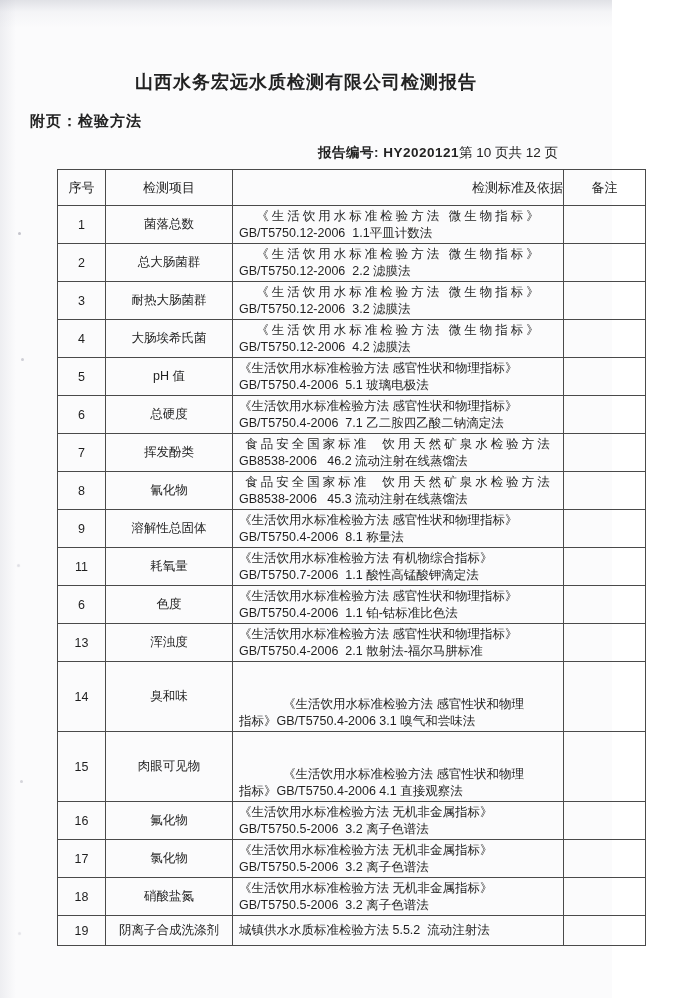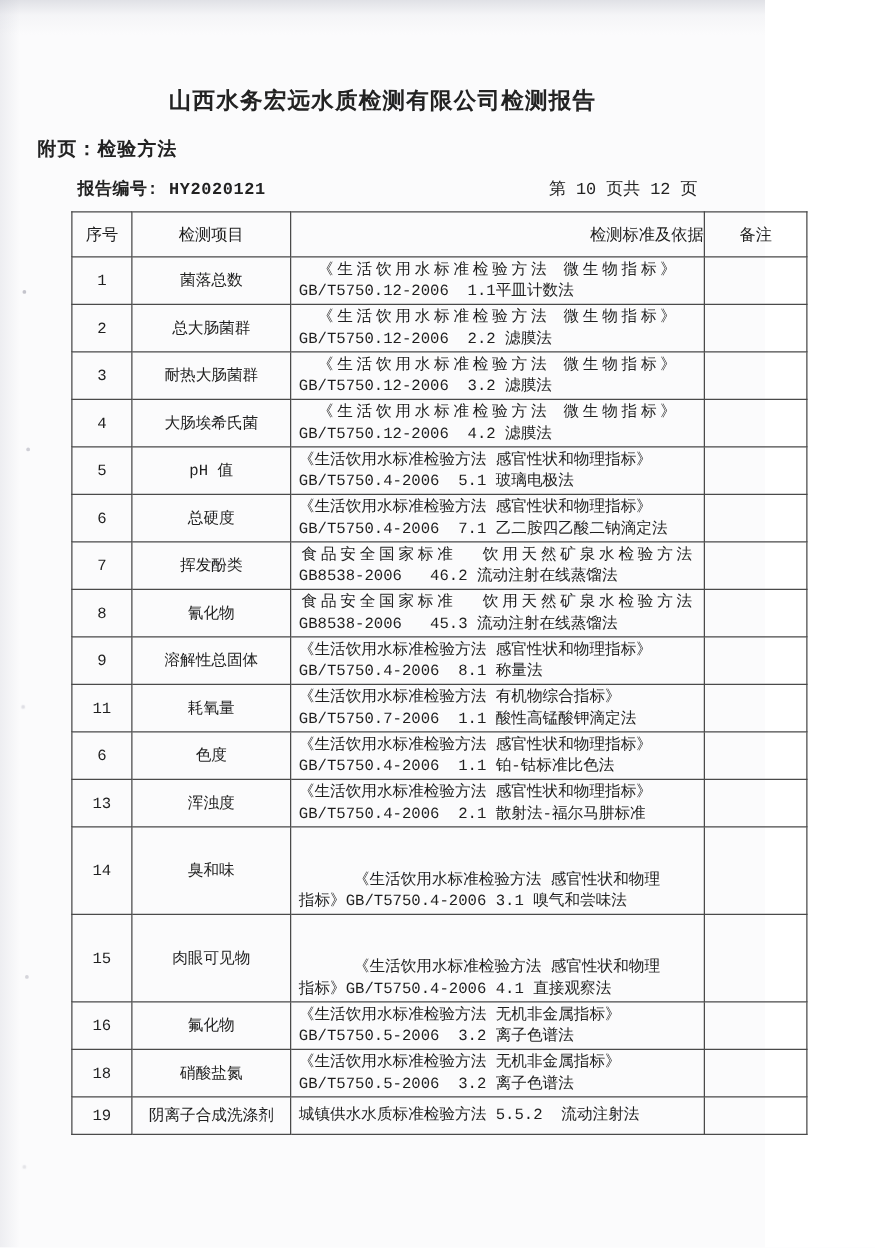--- a/index.html
+++ b/index.html
@@ -4,41 +4,41 @@
 <title>检测报告</title>
 <style>
   html,body{margin:0;padding:0;}
   body{width:700px;height:998px;overflow:hidden;}
   .page{
     position:relative;width:612px;height:998px;
     background:
       linear-gradient(180deg, rgba(168,171,184,0.32) 0px, rgba(205,207,217,0.14) 12px, rgba(250,250,252,0) 28px),
       linear-gradient(90deg, rgba(188,190,202,0.22) 0px, rgba(250,250,252,0) 16px),
       #fbfbfc;
-    font-family:Liberation Mono, monospace;
+    font-family:Liberation Sans, sans-serif;
     color:#222;
   }
   
   .page::before{
     content:"";position:absolute;left:18px;top:232px;width:3px;height:3px;border-radius:50%;
     background:rgba(95,95,115,0.35);
     box-shadow:3px 126px 0 rgba(95,95,115,0.28),
                -1px 332px 1px rgba(120,120,140,0.22),
                2px 548px 0 rgba(100,100,120,0.25),
                0px 700px 1px rgba(120,120,140,0.18);
   }
   .title{
     margin:0;padding-top:72px;text-align:center;
     font-size:18px;font-weight:bold;letter-spacing:1px;line-height:20px;
   }
   .appendix{
     margin:18px 0 4px 30px;font-size:15px;font-weight:bold;letter-spacing:1px;line-height:21px;
   }
   .meta{
-    display:flex;justify-content:space-between;align-items:baseline;
+    display:flex;justify-content:flex-end;align-items:baseline;
     margin:13px 54px 0 62px;font-size:13.5px;line-height:18px;
   }
   .report-no{font-weight:bold;letter-spacing:0.5px;}
   .page-indicator{font-weight:normal;}
   table.methods{
     margin:7px 0 0 57px;border-collapse:collapse;table-layout:fixed;
     width:588px;font-size:12.5px;color:#1f1f1f;
   }
   col.c-no{width:48px;}
   col.c-item{width:127px;}
@@ -212,20 +212,29 @@
         <tr>
           <td class="cell-no">16</td>
           <td class="cell-item">氟化物</td>
           <td class="cell-method">
             <div class="line">《生活饮用水标准检验方法 无机非金属指标》</div>
             <div class="line">GB/T5750.5-2006  3.2 离子色谱法</div>
           </td>
           <td class="cell-remark"></td>
         </tr>
         <tr>
+          <td class="cell-no">17</td>
+          <td class="cell-item">氯化物</td>
+          <td class="cell-method">
+            <div class="line">《生活饮用水标准检验方法 无机非金属指标》</div>
+            <div class="line">GB/T5750.5-2006  3.2 离子色谱法</div>
+          </td>
+          <td class="cell-remark"></td>
+        </tr>
+        <tr>
           <td class="cell-no">18</td>
           <td class="cell-item">硝酸盐氮</td>
           <td class="cell-method">
             <div class="line">《生活饮用水标准检验方法 无机非金属指标》</div>
             <div class="line">GB/T5750.5-2006  3.2 离子色谱法</div>
           </td>
           <td class="cell-remark"></td>
         </tr>
         <tr class="single">
           <td class="cell-no">19</td>

